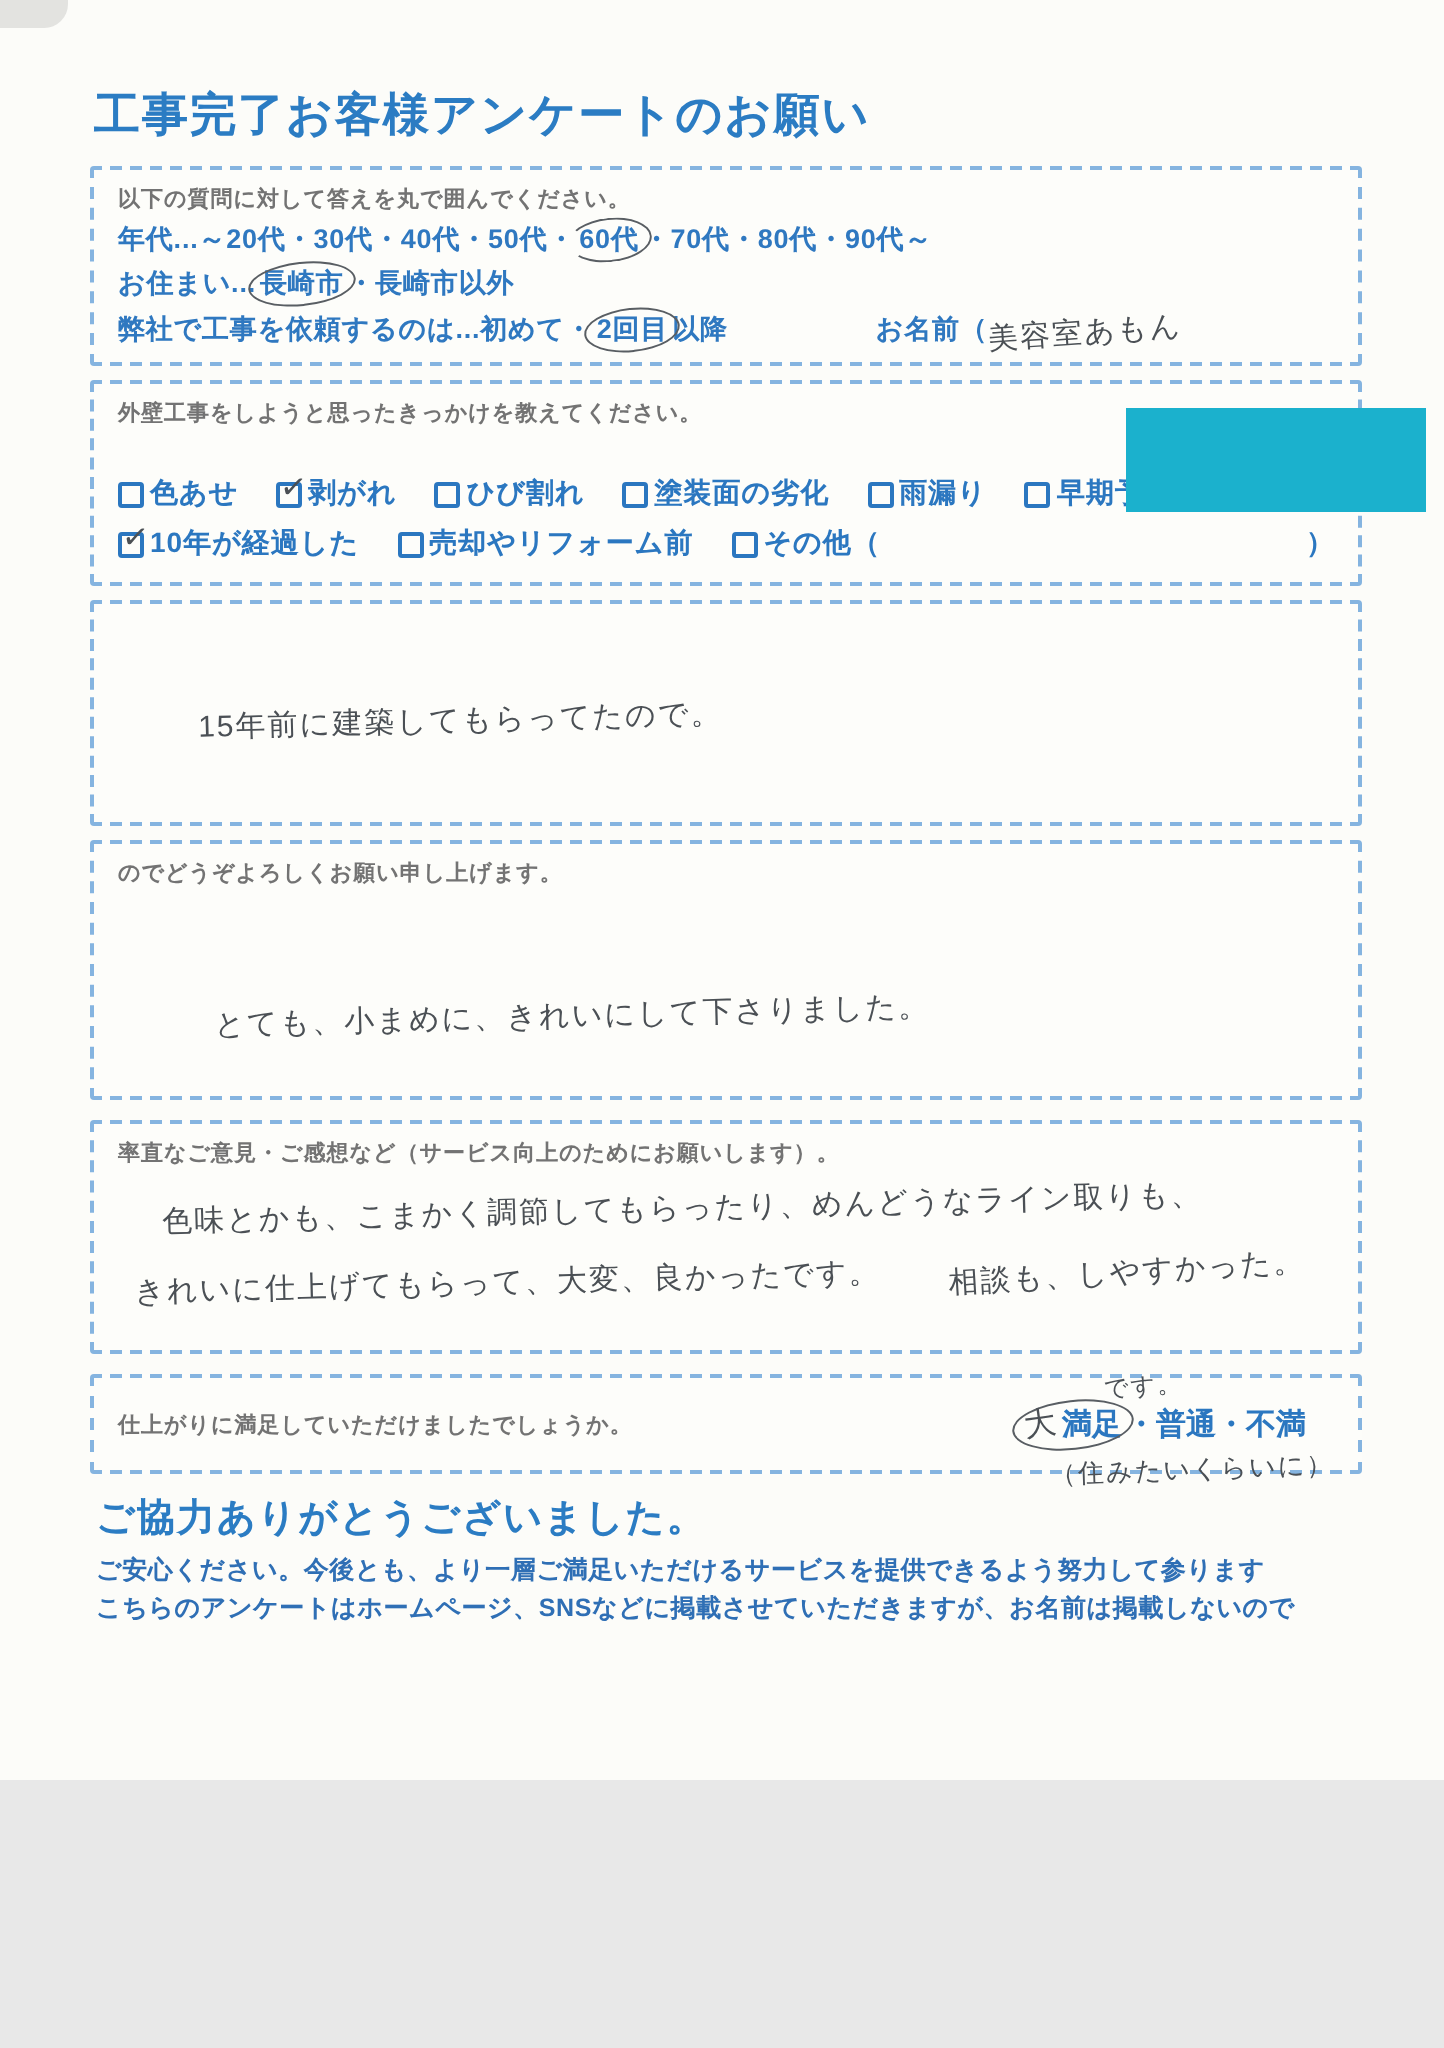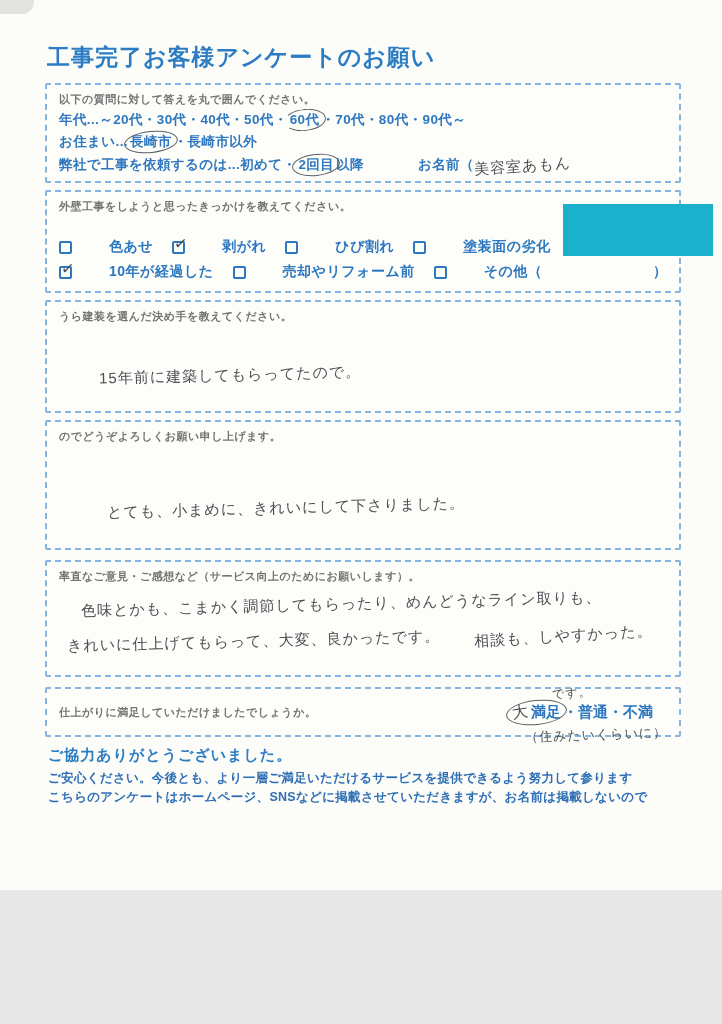--- a/index.html
+++ b/index.html
@@ -29,49 +29,49 @@
   .circled { position:relative; display:inline-block; padding:0 2px; }
   .circled::before {
     content:""; position:absolute; left:-4px; right:-4px; top:-2px; bottom:-2px;
     border:1.6px solid #595e63; border-radius:50%; transform:rotate(-6deg);
     border-left-color:transparent; pointer-events:none;
   }
   .circled.full::before { border-left-color:#595e63; }
 
   
   .cb-row { display:flex; align-items:center; margin-top:7px; }
-  .cb-item { display:inline-flex; align-items:center; margin-right:19px; position:relative;gap:34px; }
+  .cb-item { display:inline-flex; align-items:center; margin-right:19px; position:relative; }
   .cb { width:13px; height:13px; border:2px solid #2b77c0; border-radius:2px; display:inline-block; margin-right:3px; position:relative; flex:none; }
   .cb .mark { position:absolute; left:0px; top:-9px; font-size:16px; color:#4b5055; font-weight:400; transform:rotate(6deg); }
   .cb-label { font-size:14px; font-weight:700; color:#2b77c0; letter-spacing:.5px; white-space:nowrap; }
   .other-close { margin-left:auto; font-size:14px; font-weight:700; }
 
   
   .answer { font-size:15px; transform:rotate(-1.5deg); white-space:nowrap; }
 
   
-  .name-label { margin-left:54px;text-align:right; }
+  .name-label { margin-left:74px;text-align:right; }
   .name-hand { font-size:15px; display:inline-block; transform:rotate(-4deg); position:relative; top:2px; }
   .redaction { position:absolute; left:563px; top:204px; width:150px; height:52px; background:#1bb1cd; z-index:6; }
 
   
   .inline-box { display:flex; align-items:center; }
   .inline-box .box-title { flex:1; }
   .sat-answer { position:relative; margin-right:14px; font-size:15px; font-weight:700; white-space:nowrap; }
   .sat-answer .dai { font-size:16px; display:inline-block; transform:rotate(-8deg); margin-right:2px; }
   .sat-above { position:absolute; top:-17px; left:42px; font-size:12px; font-weight:400; transform:rotate(-4deg); }
   .sat-below { position:absolute; bottom:-21px; right:-14px; font-size:13px; font-weight:400; transform:rotate(-2deg); white-space:nowrap; z-index:4; }
   .yn-answer { display:flex; align-items:center; margin-right:52px; font-size:16px; font-weight:700; letter-spacing:1px; }
   .yn-answer .sep { margin:0 34px; }
 
   .box.sat, .box.yn { padding-top:11px; padding-bottom:11px; margin-bottom:9px; overflow:visible; }
 
   
   .footer { margin-top:6px; margin-left:3px; }
-  .footer .thanks { font-size:15px; font-weight:700; color:#2b7cc3; letter-spacing:1px; margin-bottom:4px; }
+  .footer .thanks { font-size:19px; font-weight:700; color:#2b7cc3; letter-spacing:1px; margin-bottom:4px; }
   .footer p.fline { font-size:12.5px; font-weight:600; color:#2f6fb5; line-height:1.55; letter-spacing:.3px; }
 </style>
 </head>
 <body>
 
 <div class="page">
   <div class="scan-smudge"></div>
   <div class="redaction"></div>
 
   <div class="content">
@@ -128,21 +128,20 @@
           </span>
         <span class="cb-item">
             <span class="cb"></span>
             <span class="cb-label">その他（</span>
           </span>
         <span class="other-close">）</span>
       </div>
     </div>
 
     <div class="box" style="height:113px">
-      <p class="box-title">うら建装を選んだ決め手を教えてください。</p>
       <p class="hand answer" style="margin:38px 0 0 40px">15年前に建築してもらってたので。</p>
     </div>
 
     <div class="box" style="height:130px; margin-bottom:10px">
       <p class="box-title">のでどうぞよろしくお願い申し上げます。</p>
       <p class="hand answer" style="margin:52px 0 0 48px">とても、小まめに、きれいにして下さりました。</p>
     </div>
 
     <div class="box" style="height:117px; margin-bottom:10px">
       <p class="box-title">率直なご意見・ご感想など（サービス向上のためにお願いします）。</p>

